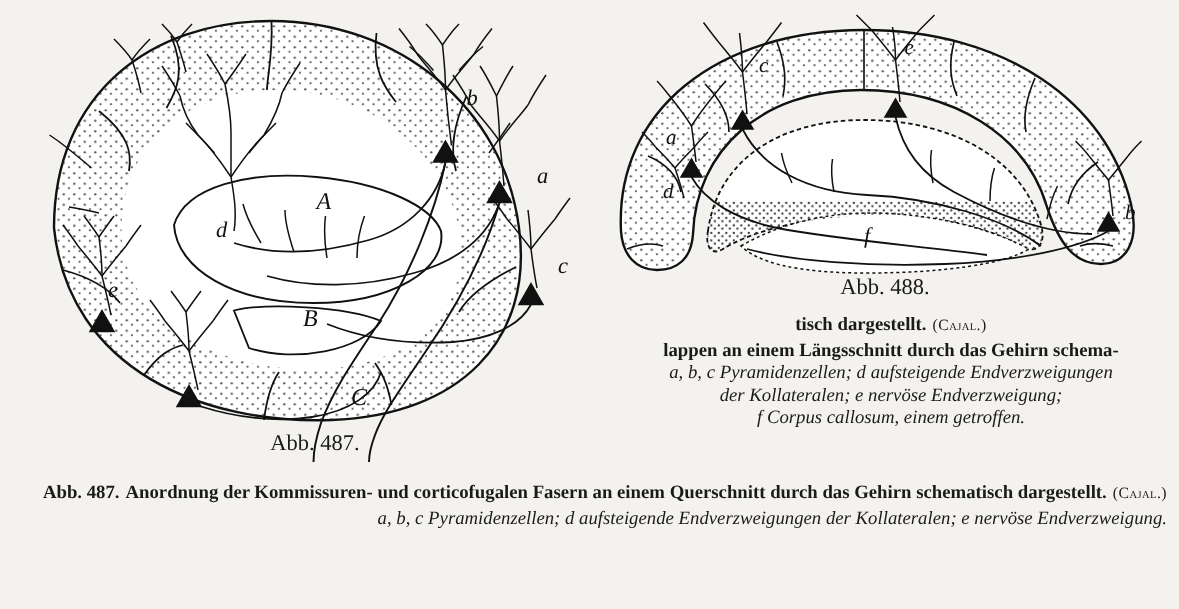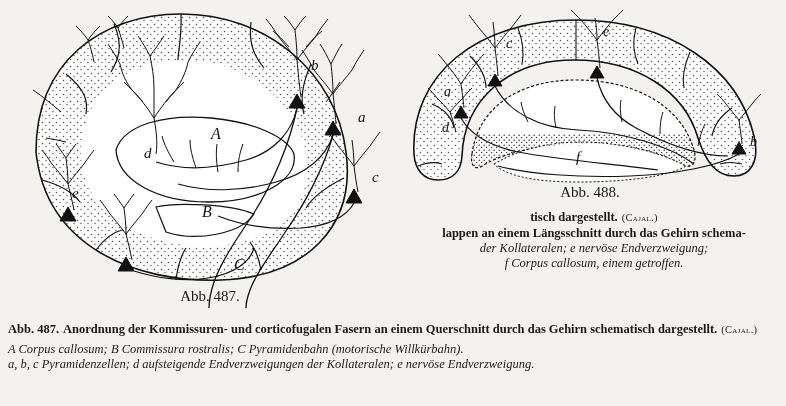--- a/index.html
+++ b/index.html
@@ -72,21 +72,21 @@
     text-align: center;
   }
   #cap488 .line { display: block; }
   #cap488 .just { text-align: justify; text-align-last: center; }
 
   
   #cap487 {
     left: 8px;
     top: 318px;
     width: 770px;
-    text-align: left;
+    text-align: right;
   }
   #cap487 .line { display: block; }
 </style>
 </head>
 <body>
 
 <div id="page">
 
   <div class="fig" id="fig487">
     <svg width="400" height="310" viewBox="0 0 400 310" xmlns="http://www.w3.org/2000/svg">
@@ -349,27 +349,27 @@
   <div class="caption-block" id="lbl488">
     <span class="cap-label">Abb. 488.</span>
   </div>
 
   <div class="caption-block" id="cap488">
     <span class="line">
       <span class="cap-bold">tisch dargestellt.</span>
       <span class="smallcaps">(Cajal.)</span>
     </span>
     <span class="line cap-bold just">lappen an einem Längsschnitt durch das Gehirn schema-</span>
+    <span class="line cap-italic">a, b, c Pyramidenzellen; d aufsteigende Endverzweigungen</span>
     <span class="line cap-italic">der Kollateralen; e nervöse Endverzweigung;</span>
     <span class="line cap-italic">f Corpus callosum, einem getroffen.</span>
   </div>
 
   <div class="caption-block" id="cap487">
     <span class="line">
       <span class="cap-bold">Abb. 487.</span>
       <span class="cap-bold">Anordnung der Kommissuren- und corticofugalen Fasern an einem Querschnitt durch das Gehirn schematisch dargestellt.</span>
       <span class="smallcaps">(Cajal.)</span>
     </span>
-    <span class="line cap-italic" style="margin-top:4px">A Corpus callosum; B Commissura rostralis; C Pyramidenbahn (motorische Willkürbahn).</span>
     <span class="line cap-italic">a, b, c Pyramidenzellen; d aufsteigende Endverzweigungen der Kollateralen; e nervöse Endverzweigung.</span>
   </div>
 
 </div>
 
 </body></html>

